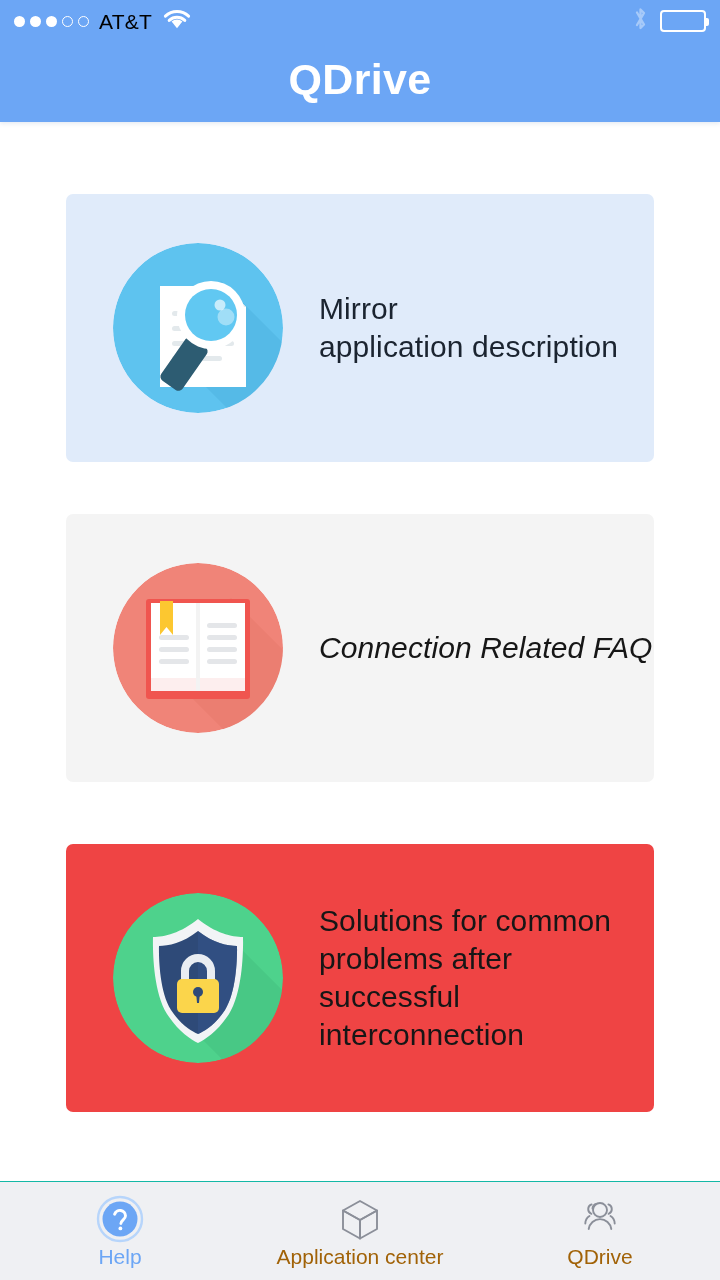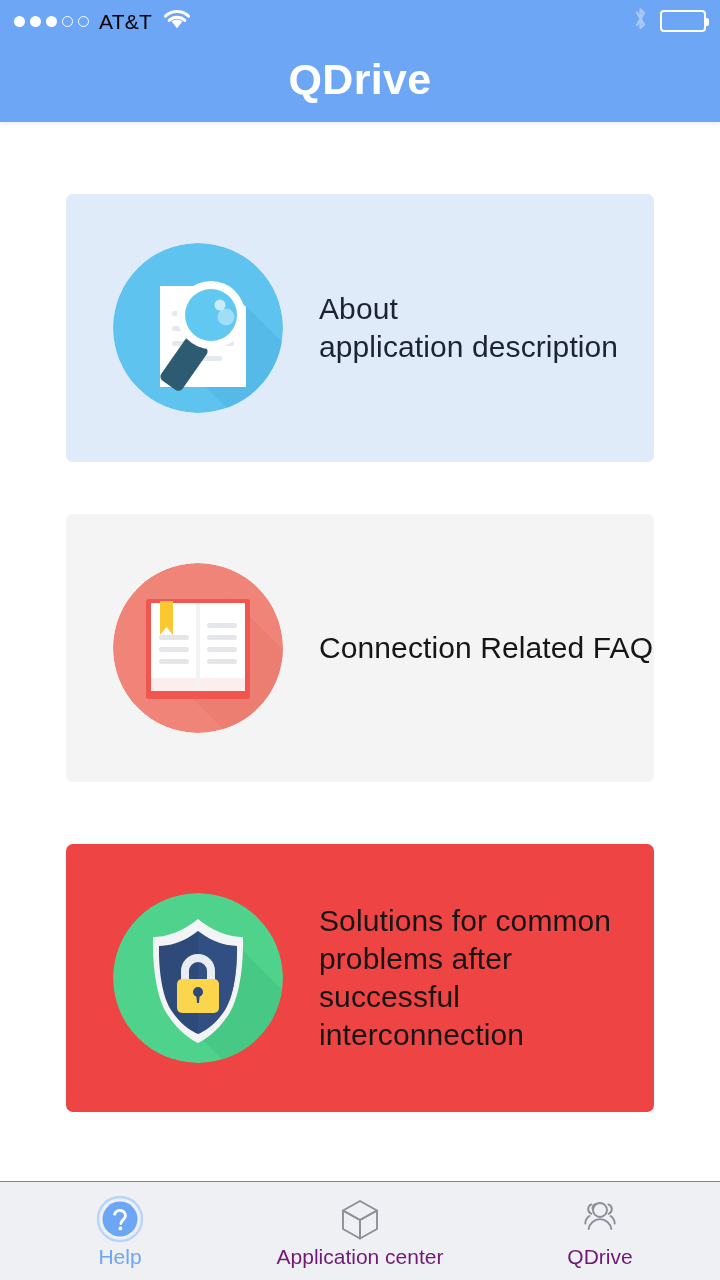--- a/index.html
+++ b/index.html
@@ -123,21 +123,21 @@
     position: relative;
   }
   .card {
     border-radius: 7px;
     display: flex;
     align-items: center;
     box-sizing: border-box;
     position: relative;
   }
   .card.c1 { margin-top: 72px;  height: 268px; background: #e0ebfa; }
-  .card.c2 { margin-top: 52px;  height: 268px; background: #f4f4f4; }
+  .card.c2 { margin-top: 52px;  height: 268px; background: #f4f4f4; font-style: italic; }
   .card.c3 { margin-top: 62px;  height: 268px; background: #ef4444; }
 
   .card-icon {
     flex: 0 0 auto;
     width: 170px;
     height: 170px;
     margin-left: 47px;
     position: relative;
   }
   .card-text {
@@ -177,21 +177,21 @@
     height: 100%;
   }
   .tab-ico {
     height: 46px;
     display: flex;
     align-items: center;
     justify-content: center;
   }
   .tab-label {
     font-size: 21px;
-    color: #701a75;
+    color: #a16207;
     line-height: 1;
   }
   .tab.active .tab-label { color: #6ca6f5; }
 </style>
 </head>
 <body>
 
 <div id="app">
 
   <div class="header">
@@ -252,21 +252,21 @@
 
             <rect x="58" y="95" width="26" height="52" rx="5" fill="#2d5c72" transform="rotate(35 71 121)"></rect>
 
             <circle cx="98" cy="72" r="34" fill="#ffffff"></circle>
             <circle cx="98" cy="72" r="26" fill="#61c8f2"></circle>
             <circle cx="107" cy="62" r="5.5" fill="#ffffff" opacity="0.65"></circle>
             <circle cx="113" cy="74" r="8.5" fill="#ffffff" opacity="0.4"></circle>
           </svg>
         </div>
       </div>
-      <div class="card-text">About
+      <div class="card-text">Mirror
 application description</div>
     </div>
 
     <div class="card c2">
       <div class="card-icon">
         <div class="icon-circle">
           <svg width="170" height="170" viewBox="0 0 170 170">
             <circle cx="85" cy="85" r="85" fill="#f08478"></circle>
 
             <path d="M118 35 L170 87 L170 128 Q150 160 112 168 L44 100 Z" fill="#e8796c" opacity="0.6"></path>

